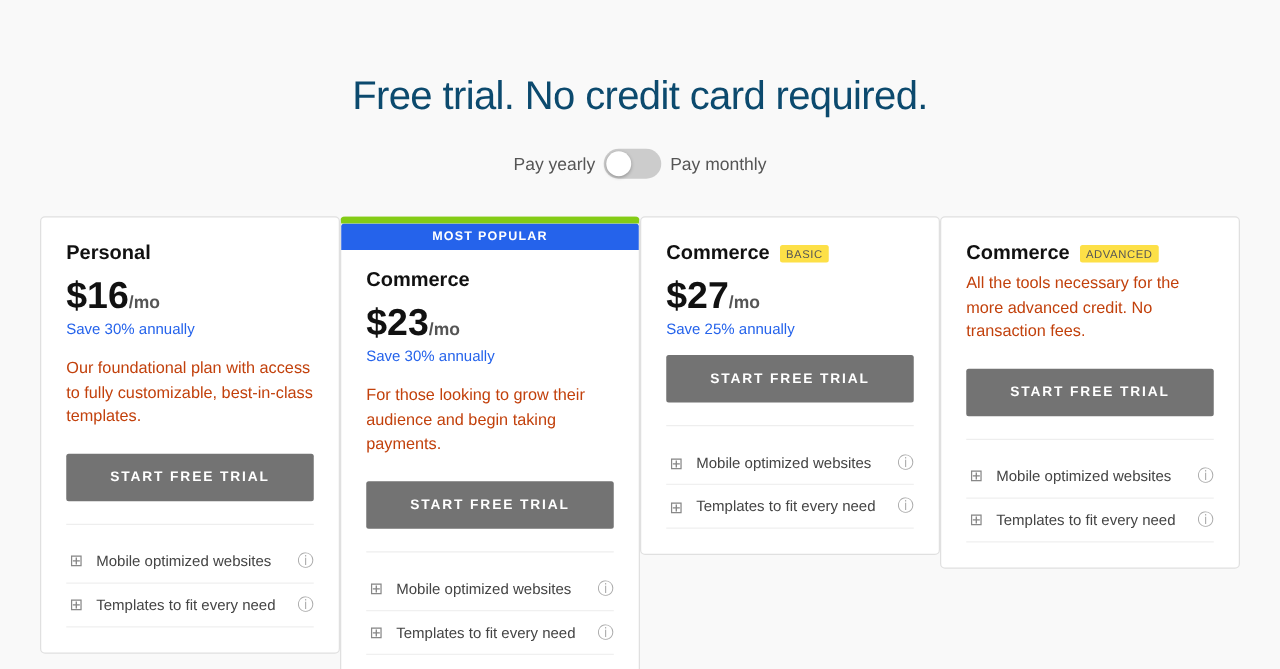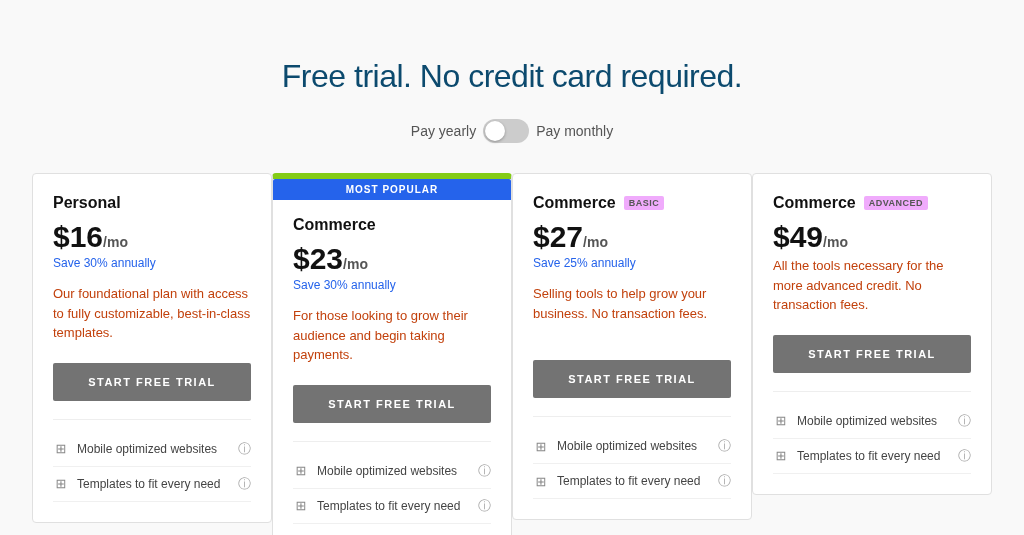--- a/index.html
+++ b/index.html
@@ -83,23 +83,23 @@
       font-size: 16px;
       font-weight: 600;
       color: #111;
       margin-bottom: 4px;
       display: flex;
       align-items: center;
       gap: 8px;
     }
     .plan-tier-badge {
       font-size: 9px;
-      font-weight: 700;
+      font-weight: 400;
       letter-spacing: 0.5px;
-      background: #f0abfc;
+      background: #fde047;
       color: #555;
       padding: 2px 5px;
       border-radius: 2px;
       text-transform: uppercase;
     }
     .plan-price {
       font-size: 30px;
       font-weight: 700;
       color: #111;
       margin: 8px 0 2px;
@@ -250,21 +250,20 @@
     </div>
     <div class="plan-card">
 
       <div class="plan-name">
         Commerce<span class="plan-tier-badge">BASIC</span>
       </div>
       <div class="plan-price">
         $27<span>/mo</span>
       </div>
       <div class="plan-savings">Save 25% annually</div>
-      <div class="plan-description">Selling tools to help grow your business. No transaction fees.</div>
       <button class="start-trial-btn">START FREE TRIAL</button>
       <ul class="feature-list">
 
       <li class="feature-item">
         <div class="feature-left">
           <span class="feature-icon">⊞</span>
           <span>Mobile optimized websites</span>
         </div>
         <span class="info-icon">ⓘ</span>
       </li>
@@ -277,23 +276,20 @@
         <span class="info-icon">ⓘ</span>
       </li>
 
       </ul>
     </div>
     <div class="plan-card">
 
       <div class="plan-name">
         Commerce<span class="plan-tier-badge">ADVANCED</span>
       </div>
-      <div class="plan-price">
-        $49<span>/mo</span>
-      </div>
       <div class="plan-description">All the tools necessary for the more advanced credit. No transaction fees.</div>
       <button class="start-trial-btn">START FREE TRIAL</button>
       <ul class="feature-list">
 
       <li class="feature-item">
         <div class="feature-left">
           <span class="feature-icon">⊞</span>
           <span>Mobile optimized websites</span>
         </div>
         <span class="info-icon">ⓘ</span>

